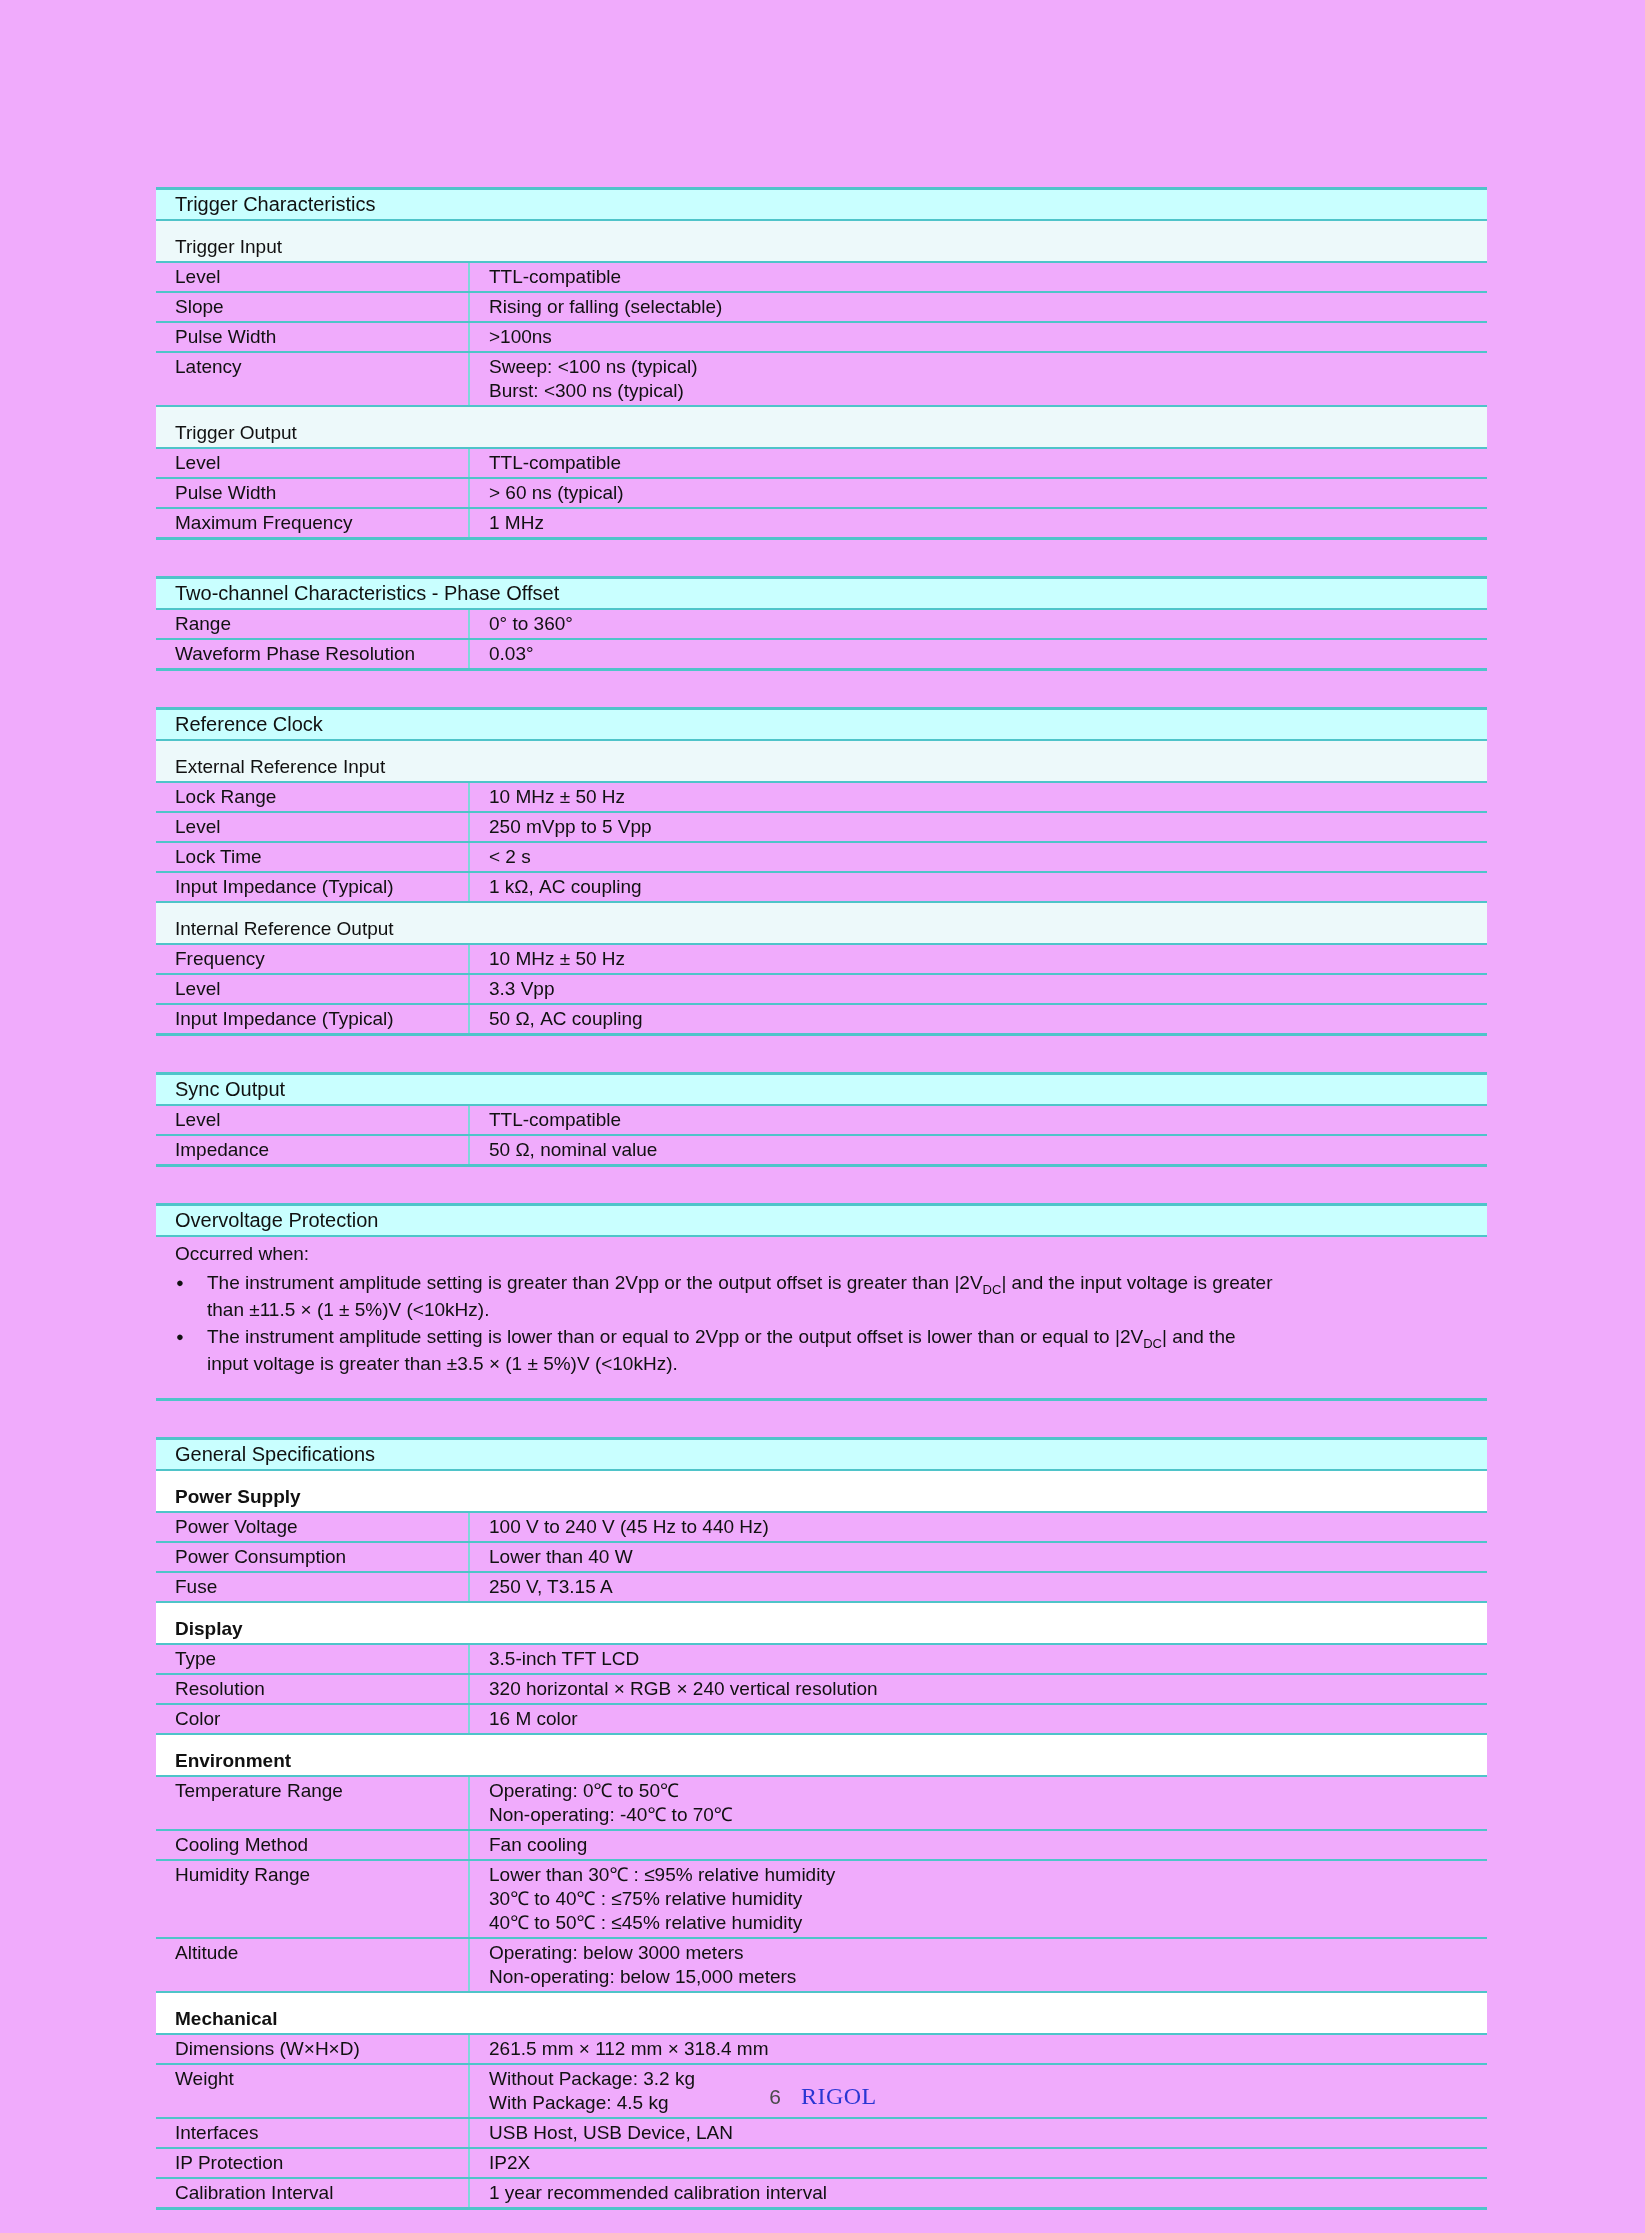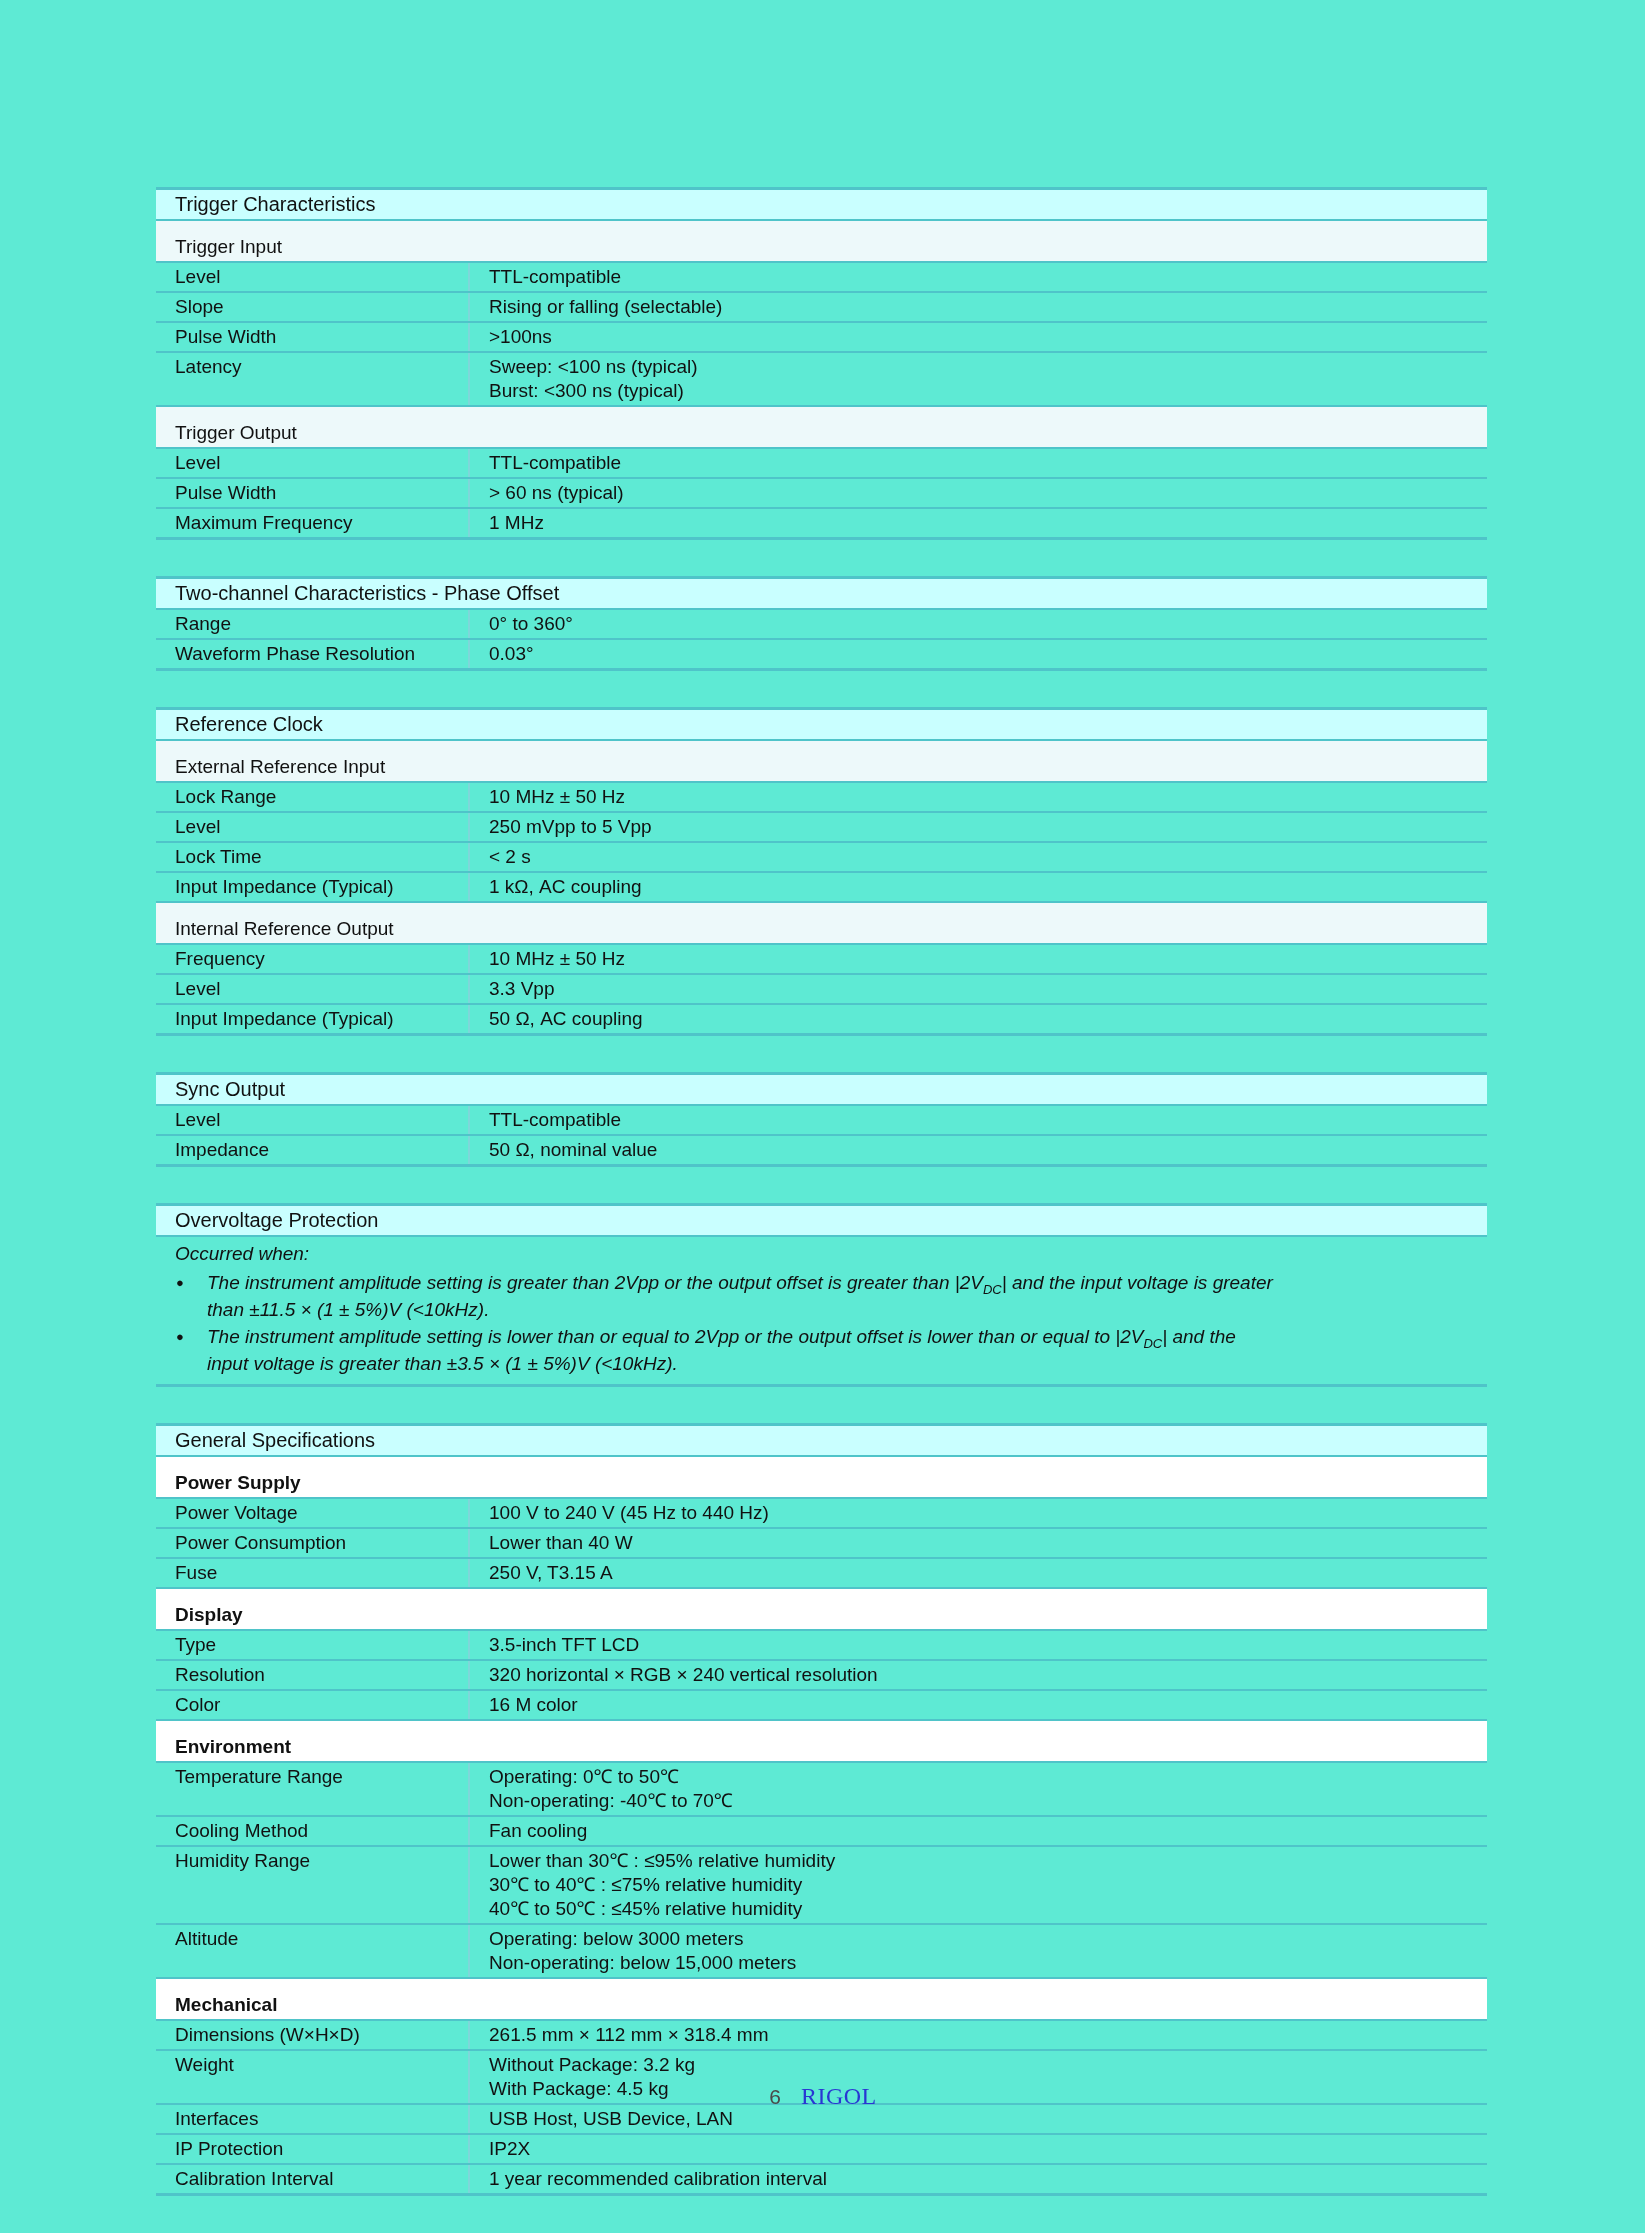--- a/index.html
+++ b/index.html
@@ -6,36 +6,36 @@
     --header-bg:#c9ffff;
     --line:#4fc4c9;
     --divider:#7ed7da;
     --subsection-bg:#edf9fa;
     --logo-blue:#2936d3;
     --page-number-gray:#4a4a4a;
     --text:#111111;
   }
   html,body{margin:0;padding:0;background:#ffffff;}
   body{font-family:"Liberation Sans", sans-serif; color:var(--text);}
-  .page{position:relative;width:1646px;height:2234px;background:#5eead4;overflow:hidden;}
+  .page{position:relative;width:1646px;height:2234px;background:#f0abfc;overflow:hidden;}
   .content{position:absolute;left:156px;top:187px;width:1331px;}
 
   .spec-section{margin-bottom:36px;border-top:3px solid var(--line);border-bottom:1px solid var(--line);}
   .tbl-header{background:var(--header-bg);font-size:20px;line-height:27px;padding:1px 0 1px 19px;border-bottom:2px solid var(--line);}
 
   .row{display:flex;border-bottom:2px solid var(--line);}
   .cell{font-size:19px;line-height:24px;padding:2px 0;}
   .cell.label{width:293px;padding-left:19px;flex:none;}
   .cell.value{flex:1;border-left:2px solid var(--divider);padding-left:19px;}
   .vline{white-space:pre;}
 
   .row.subsection{display:block;font-size:19px;line-height:24px;padding:14px 0 2px 19px;background:var(--subsection-bg);}
   .row.subsection.bold{font-weight:bold;background:#ffffff;}
 
-  .ovp-body{border-bottom:2px solid var(--line);padding:2px 0 7px 0;font-style:italic;}
+  .ovp-body{border-bottom:2px solid var(--line);padding:2px 0 21px 0;}
   .ovp-intro{font-size:19px;line-height:26px;padding:2px 0 2px 19px;}
   .bullet{display:flex;align-items:flex-start;}
   .bullet .dot{width:51px;flex:none;padding-left:20px;box-sizing:border-box;font-size:13px;line-height:27px;}
   .bullet .btext{flex:1;}
   .bline{font-size:19px;line-height:27px;white-space:pre-wrap;}
   .bline sub{font-size:13px;line-height:0;}
 
   .footer{position:absolute;top:2083px;left:0;width:100%;display:flex;justify-content:center;align-items:baseline;gap:20px;}
   .footer .pageno{font-size:21px;color:var(--page-number-gray);}
   .footer .logo{font-family:"Liberation Serif", serif;font-weight:normal;font-size:24px;color:var(--logo-blue);letter-spacing:0.5px;}

